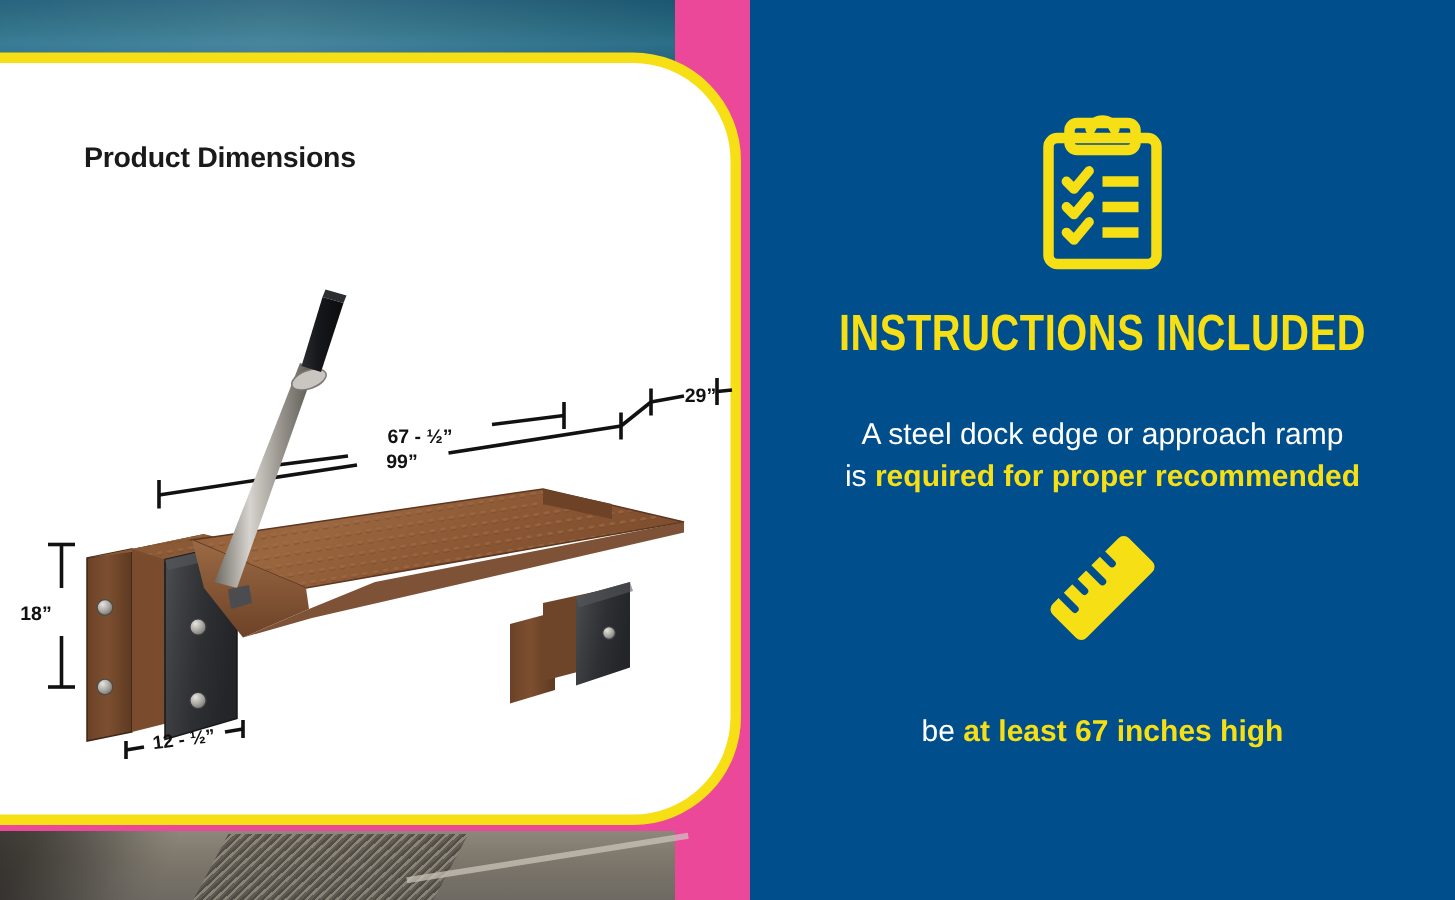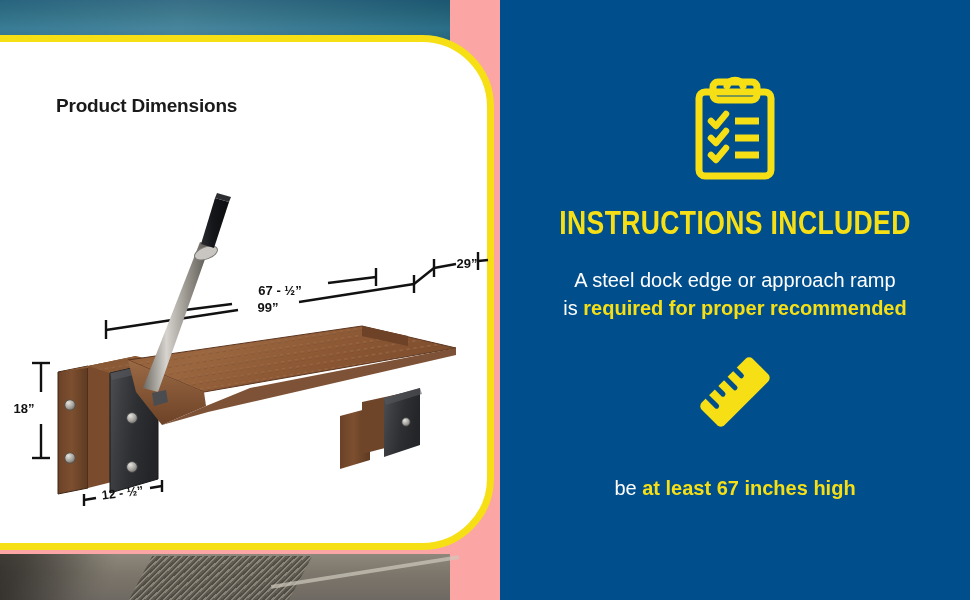--- a/index.html
+++ b/index.html
@@ -9,21 +9,21 @@
   }
   body {
     font-family: "Liberation Sans", sans-serif;
   }
 
   .banner {
     position: relative;
     width: 970px;
     height: 600px;
     overflow: hidden;
-    background: #fca5a5;
+    background: #ec4899;
   }
 
   
   .left-pane {
     position: absolute;
     left: 0;
     top: 0;
     width: 520px;
     height: 600px;
     overflow: hidden;
@@ -170,21 +170,21 @@
 
   .para {
     position: absolute;
     left: 35px;
     width: 400px;
     text-align: center;
     color: #ffffff;
     font-size: 20px;
     line-height: 28px;
   }
-  .para-1 { top: 266px; }
+  .para-1 { top: 276px; }
   .para-2 { top: 446px; }
   .hl { color: #F6DF15; font-weight: bold; }
 </style>
 </head>
 <body>
 
 <div class="banner">
 
   <div class="left-pane">
 

